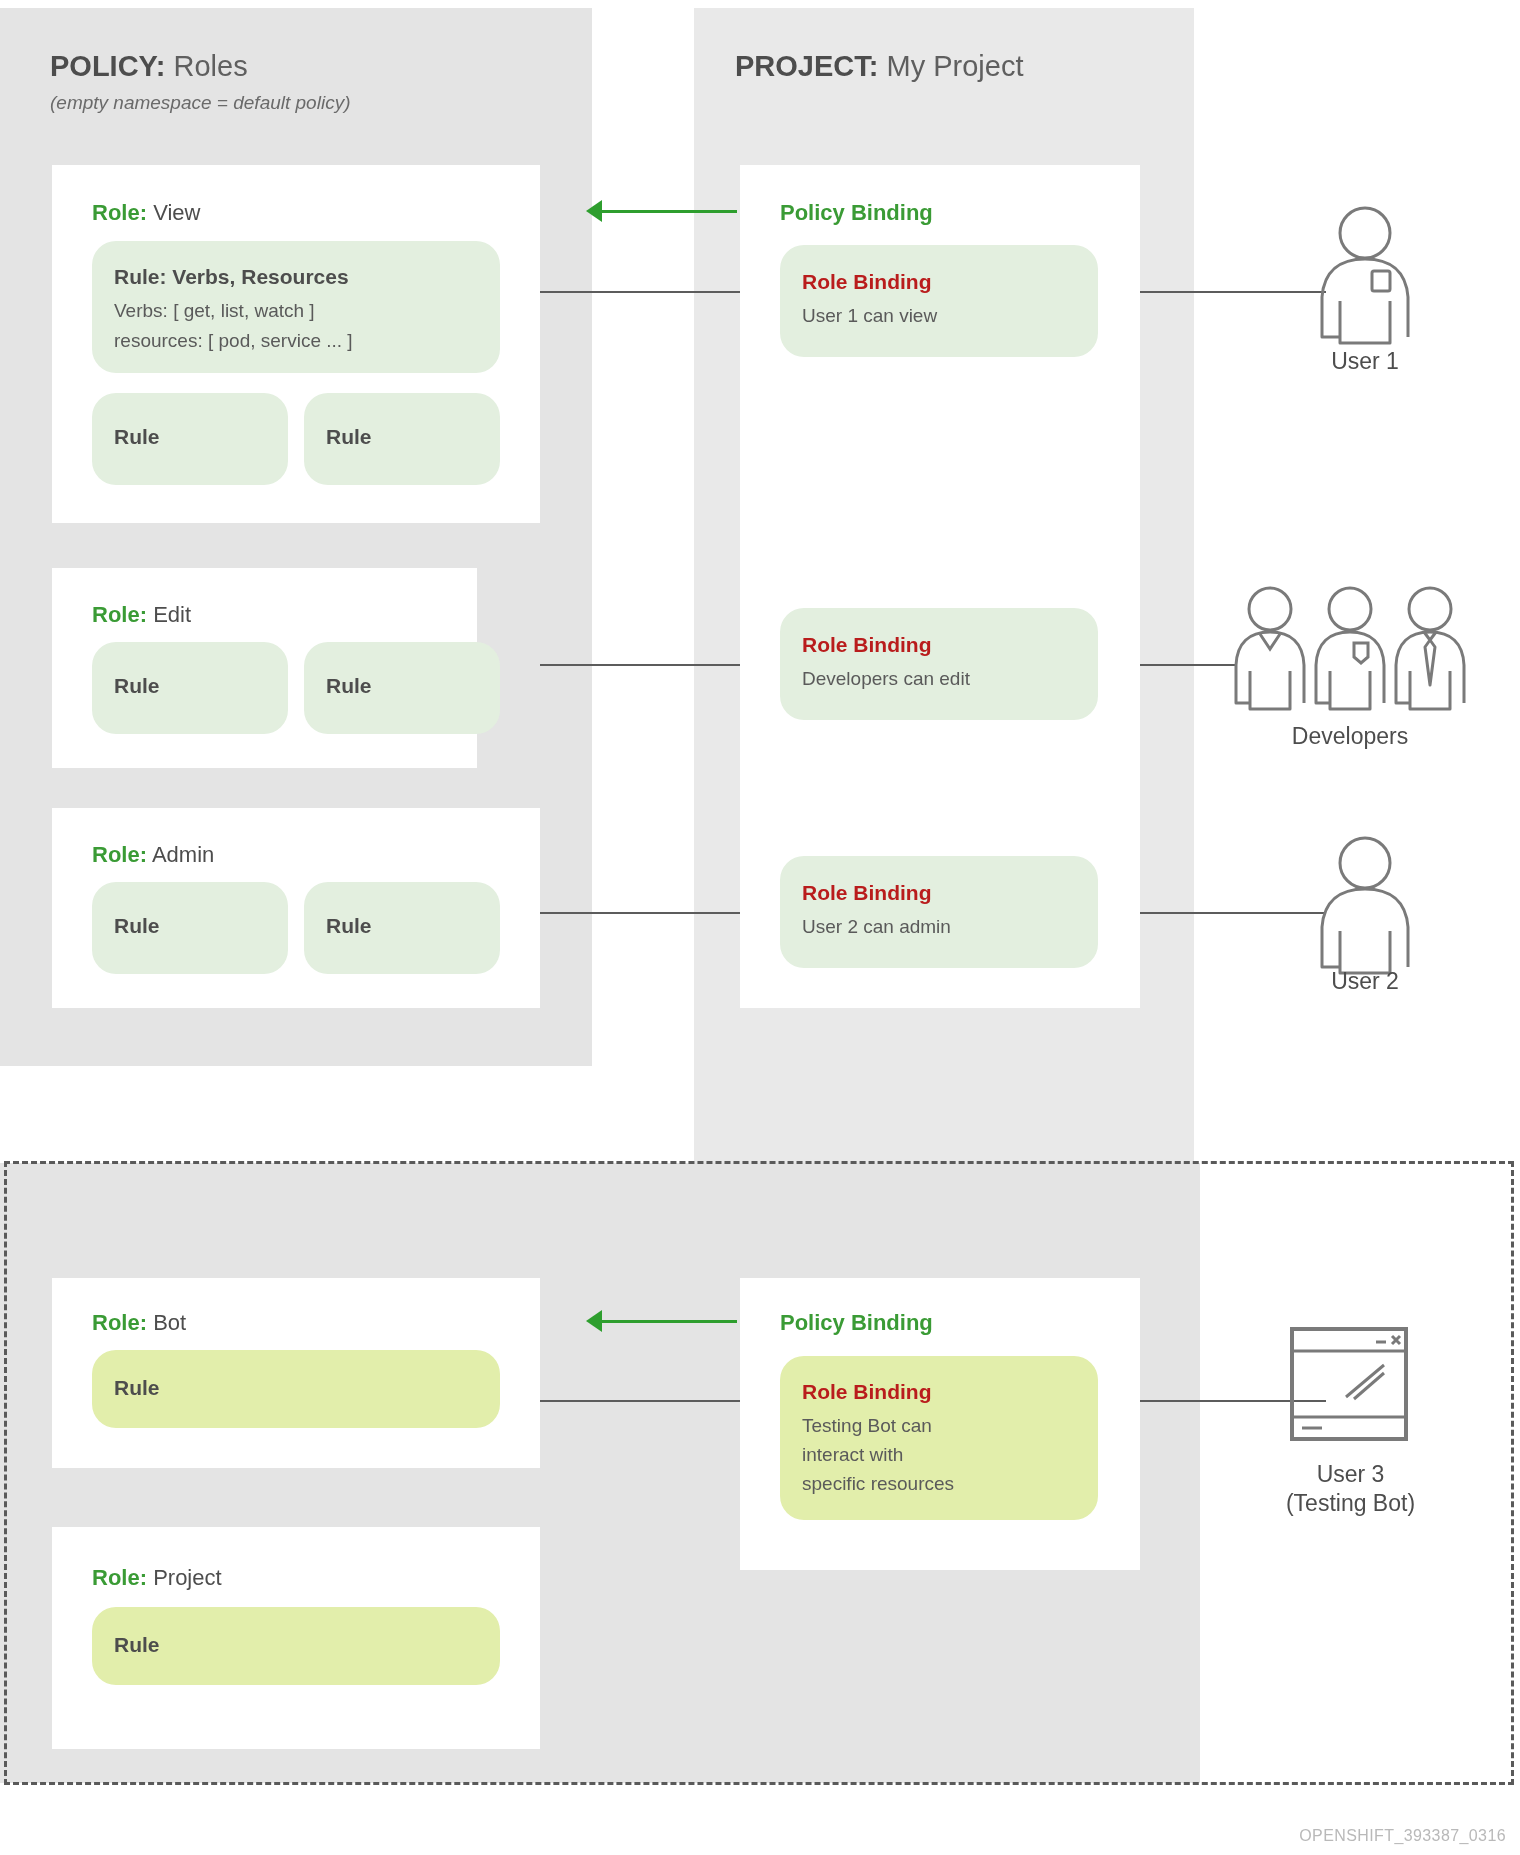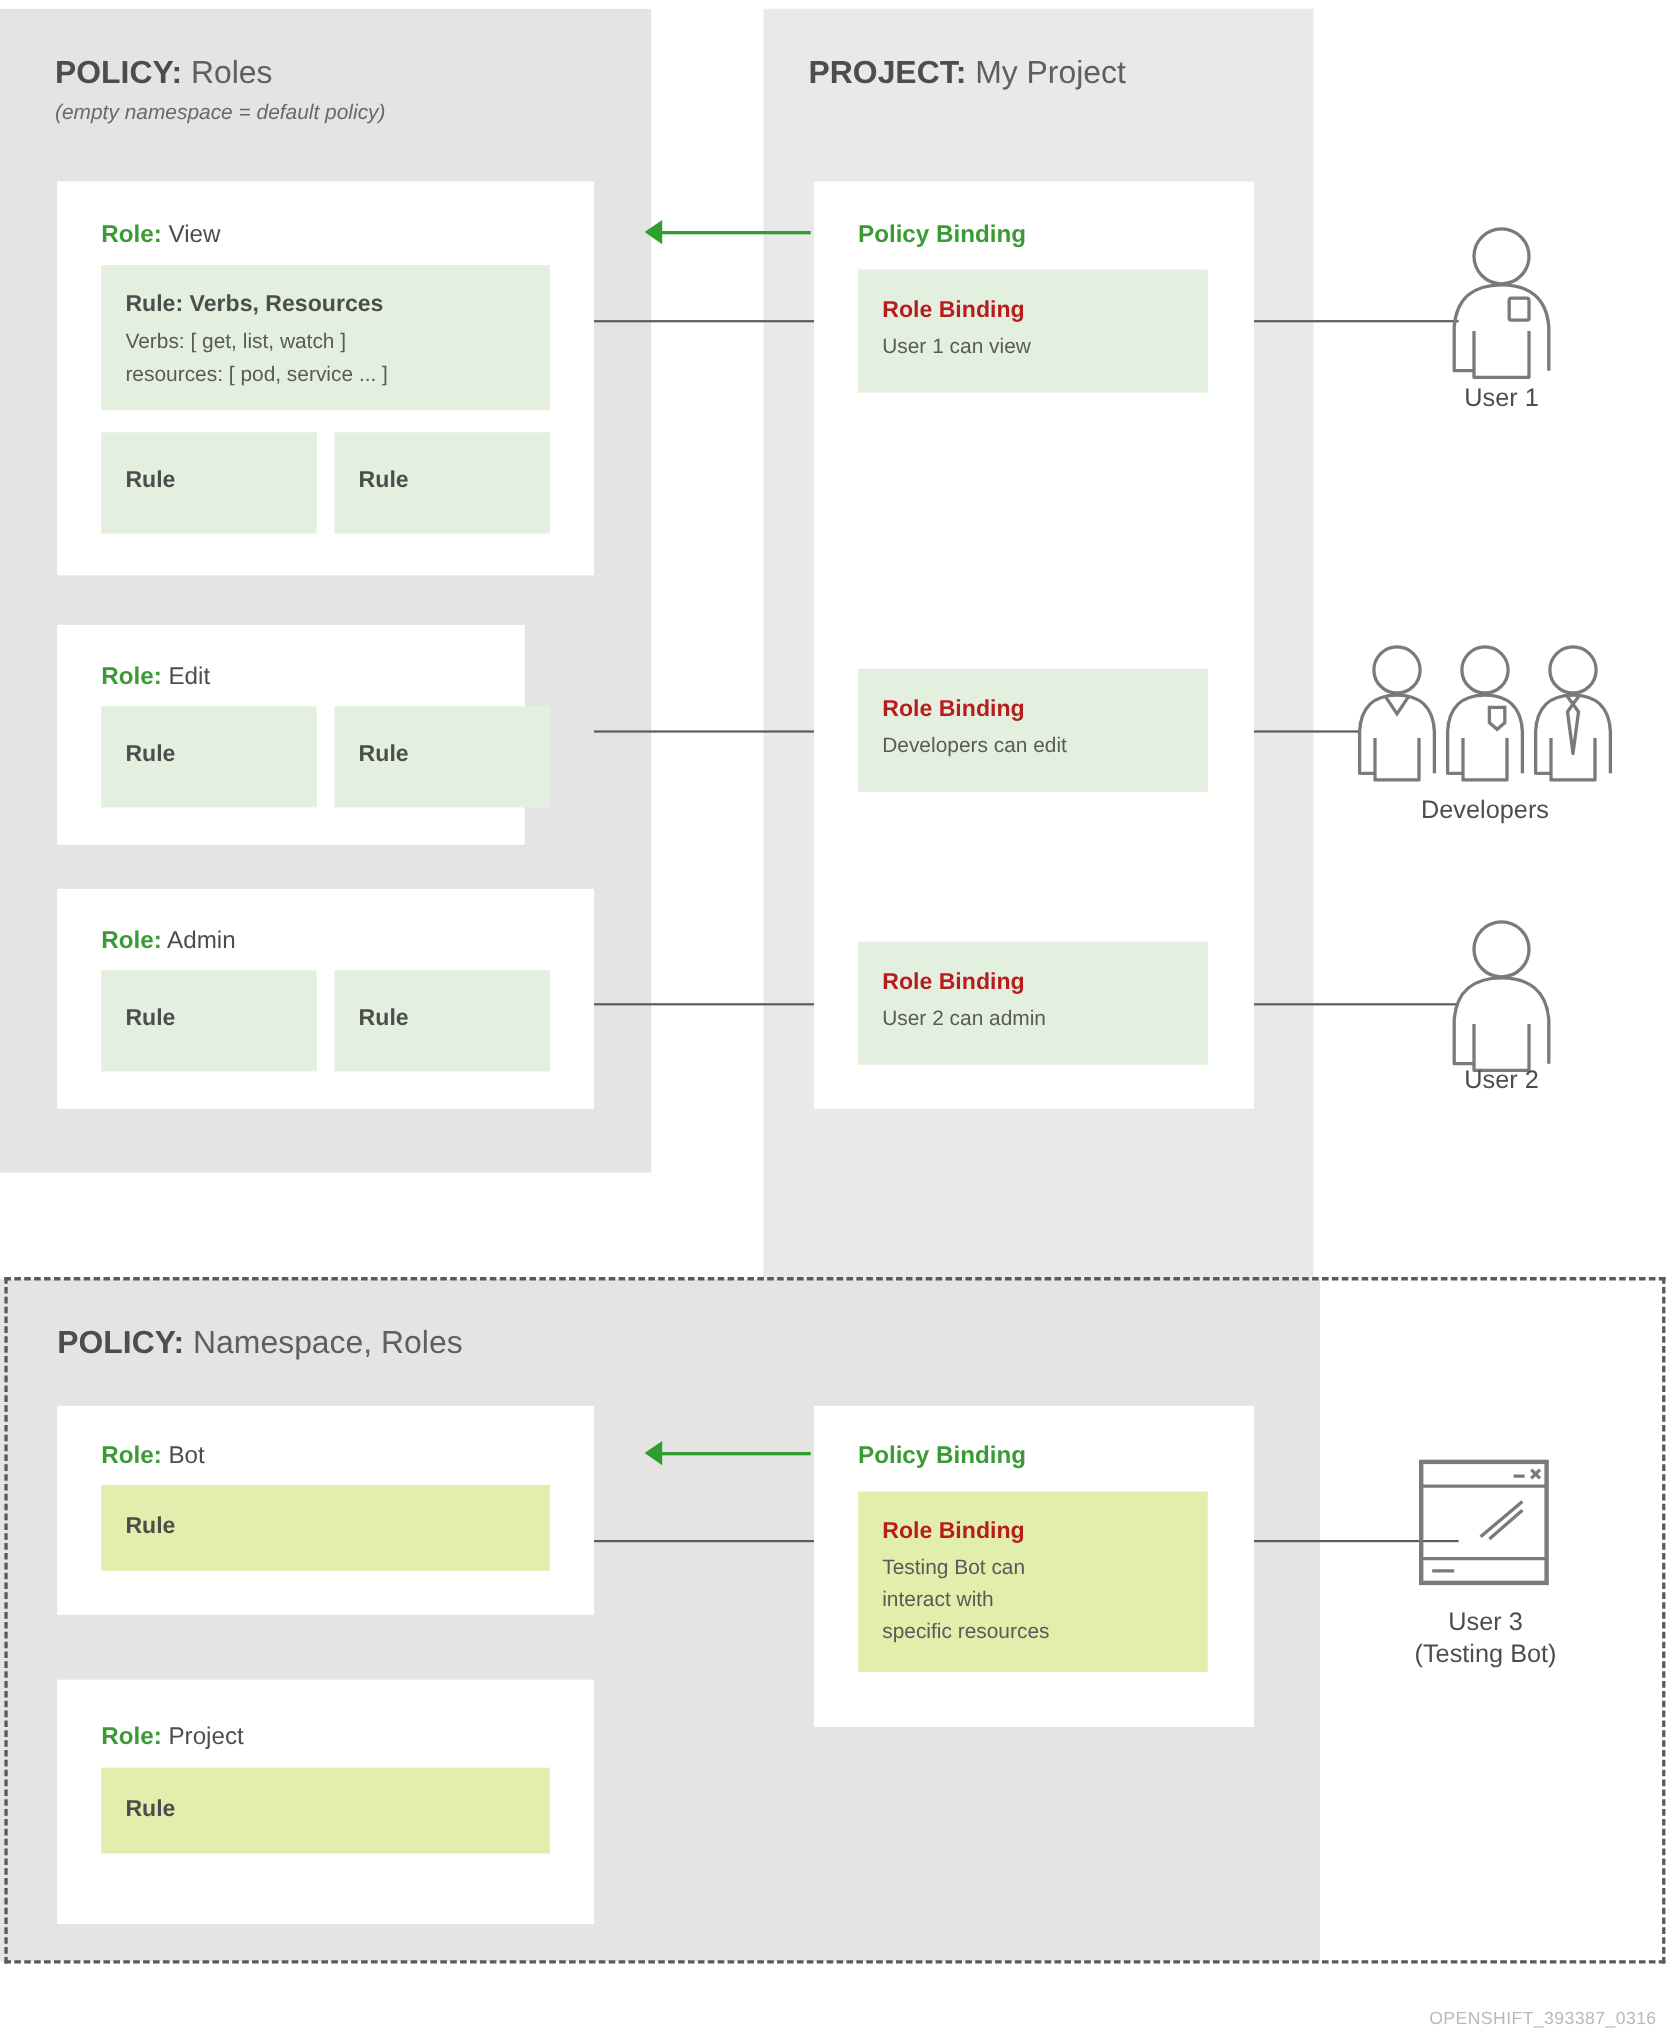--- a/index.html
+++ b/index.html
@@ -46,21 +46,21 @@
     position: absolute; background: #ffffff; text-align: center;
   }
   .role-label {
     position: absolute; font-size: 22px; white-space: nowrap;
   }
   .role-label .k { color: #3a9b35; font-weight: bold; }
   .role-label .v { color: #4d4d4d; font-weight: normal; }
 
   
   .rule {
-    position: absolute; background: #e3efdf;
+    position: absolute; background: #e3efdf; border-radius: 24px;
   }
   .rule.lime { background: #e2eeab; }
   .rule-title {
     position: absolute; font-size: 21px; font-weight: bold; color: #4d4d4d;
     white-space: nowrap;
   }
   .rule-line {
     position: absolute; font-size: 19px; color: #5a5a5a; white-space: nowrap;
   }
 
@@ -241,24 +241,20 @@
 
   <div class="person" style="left:1310px; top:835px;">
     <svg width="110" height="140" viewBox="0 0 110 140">
       <circle cx="55" cy="28" r="25" fill="none" stroke="#7a7a7a" stroke-width="3"></circle>
       <path d="M55 54 C30 54 14 66 12 92 L12 132 L30 132 L30 96 M98 132 L98 92 C96 66 80 54 55 54
                M30 132 L30 138 L80 138 L80 132 M80 132 L80 96" fill="none" stroke="#7a7a7a" stroke-width="3" stroke-linejoin="round"></path>
     </svg>
   </div>
   <div class="person-caption" style="left:1290px; top:968px; width:150px;">User 2</div>
 
-  <div class="section-title" style="left:52px; top:1205px;">
-    <b>POLICY:</b>
-    <span class="light">Namespace, Roles</span>
-  </div>
 
   <div class="card" style="left:52px; top:1278px; width:488px; height:190px;">
     <div class="role-label" style="left:40px; top:32px;">
       <span class="k">Role:</span>
       <span class="v">Bot</span>
     </div>
     <div class="rule lime" style="left:40px; top:72px; width:408px; height:78px;">
       <div class="rule-title" style="left:22px; top:26px;">Rule</div>
     </div>
   </div>

